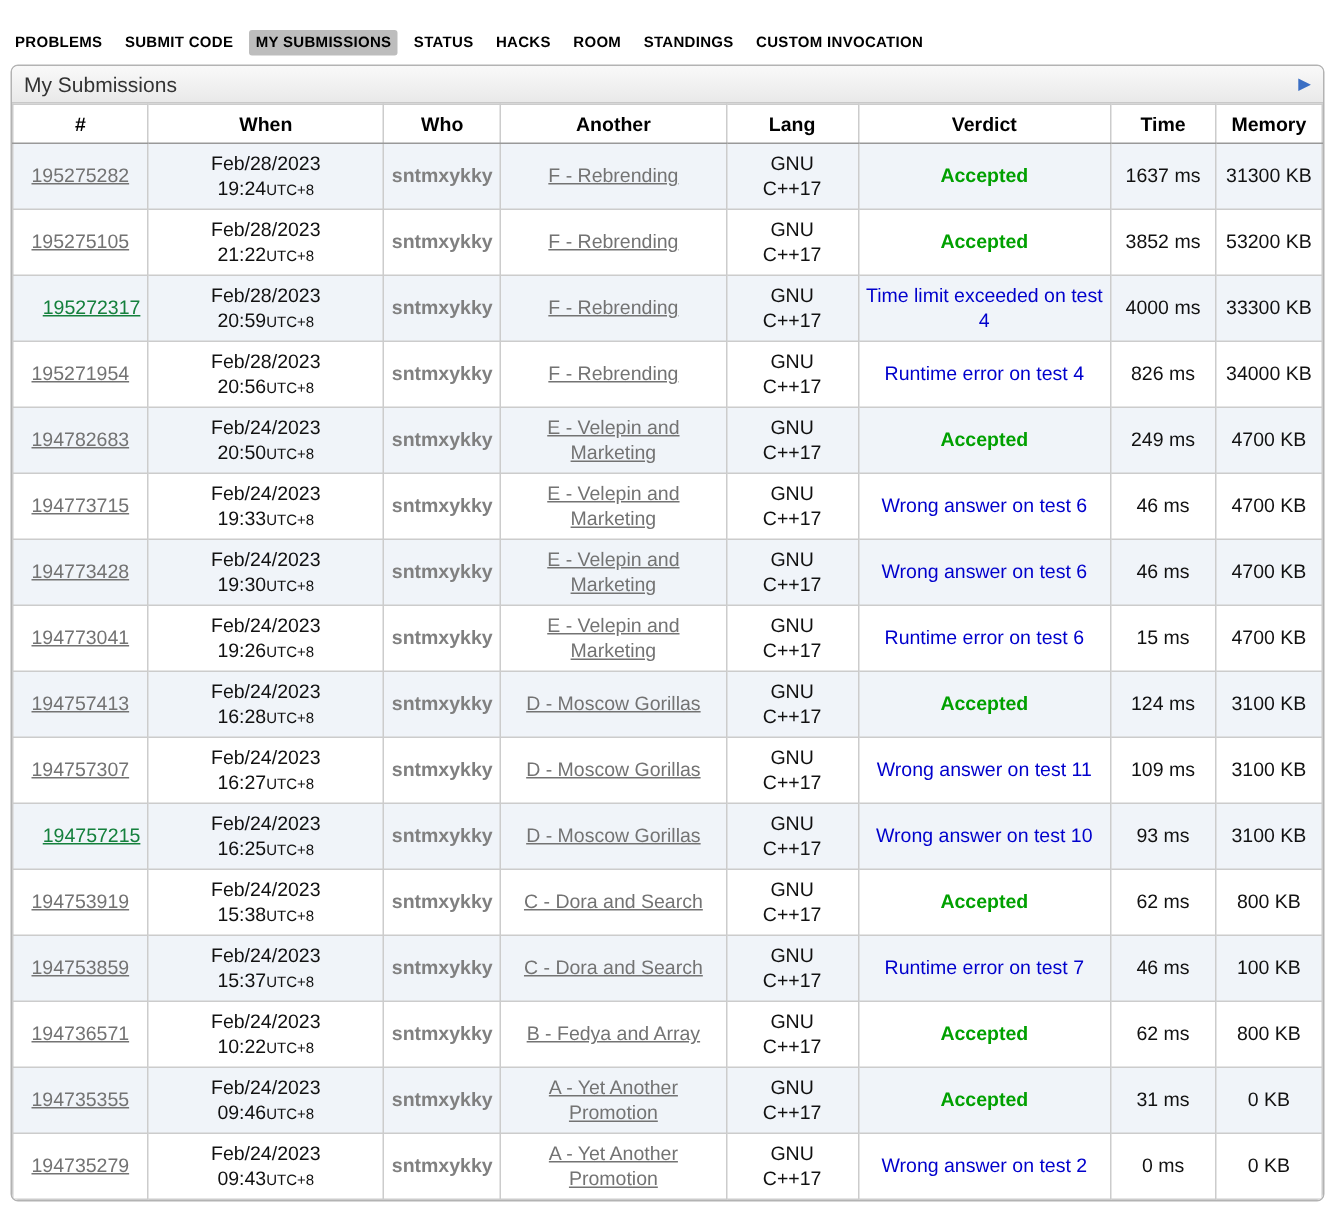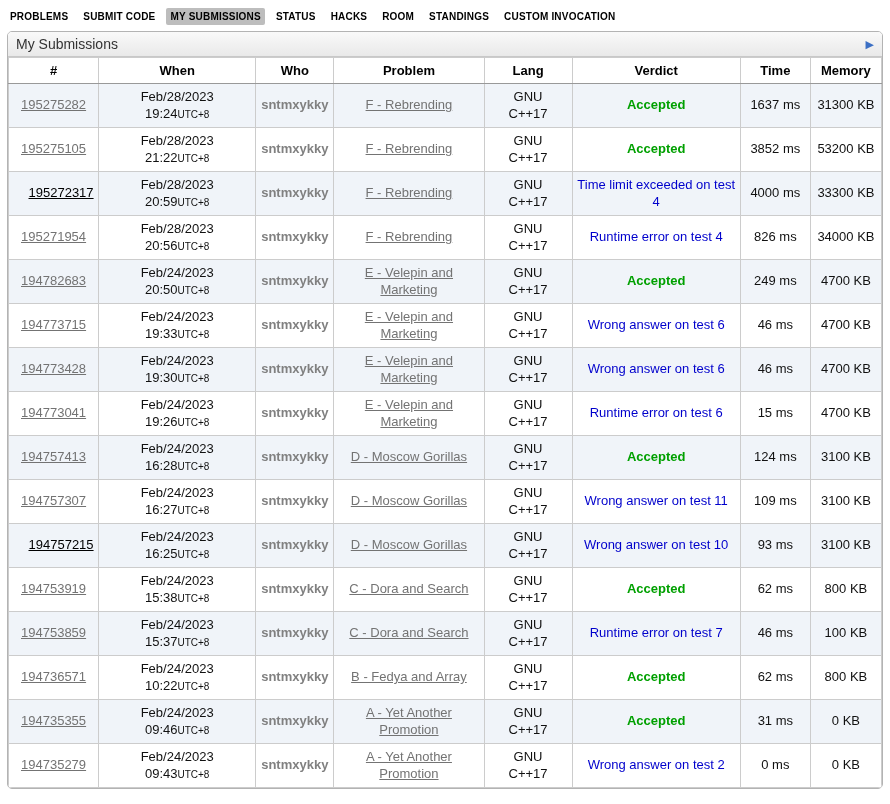--- a/index.html
+++ b/index.html
@@ -19,20 +19,21 @@
     padding: 8px 8px 6px 6px;
   }
   .topnav a {
     font-size: 10px;
     font-weight: 700;
     color: #000;
     text-decoration: none;
     letter-spacing: 0.2px;
     padding: 3px 4px;
     white-space: nowrap;
+    margin-top: 12px;
   }
   .topnav a.active {
     background: #bdbdbd;
     border-radius: 2px;
   }
 
   
   .panel {
     margin: 0 7px 4px 7px;
     border: 1px solid #b3b3b3;
@@ -95,21 +96,21 @@
     color: #111;
     line-height: 1.3;
   }
   tbody tr:nth-child(odd) { background: #f0f4f9; }
   tbody tr:nth-child(even) { background: #ffffff; }
 
   .link {
     color: #737373;
     text-decoration: underline;
   }
-  .link.visited { color: #000000; margin-left: 15px; }
+  .link.visited { color: #15803d; margin-left: 15px; }
   .user-link {
     color: #808080;
     font-weight: 700;
     text-decoration: none;
   }
   .c-when .date { display: block; }
   .c-when .utc { font-size: 10px; }
   .lang-inner {
     display: inline-block;
     max-width: 50px;
@@ -136,21 +137,21 @@
   <div class="caption">
     <span class="title">My Submissions</span>
     <span class="arrow">▶</span>
   </div>
   <table>
     <thead>
       <tr>
           <th>#</th>
           <th>When</th>
           <th>Who</th>
-          <th>Problem</th>
+          <th>Another</th>
           <th>Lang</th>
           <th>Verdict</th>
           <th>Time</th>
           <th>Memory</th>
         </tr>
     </thead>
     <tbody>
         <tr>
     <td class="c-id"><a href="#" class="link">195275282</a></td>
     <td class="c-when">

